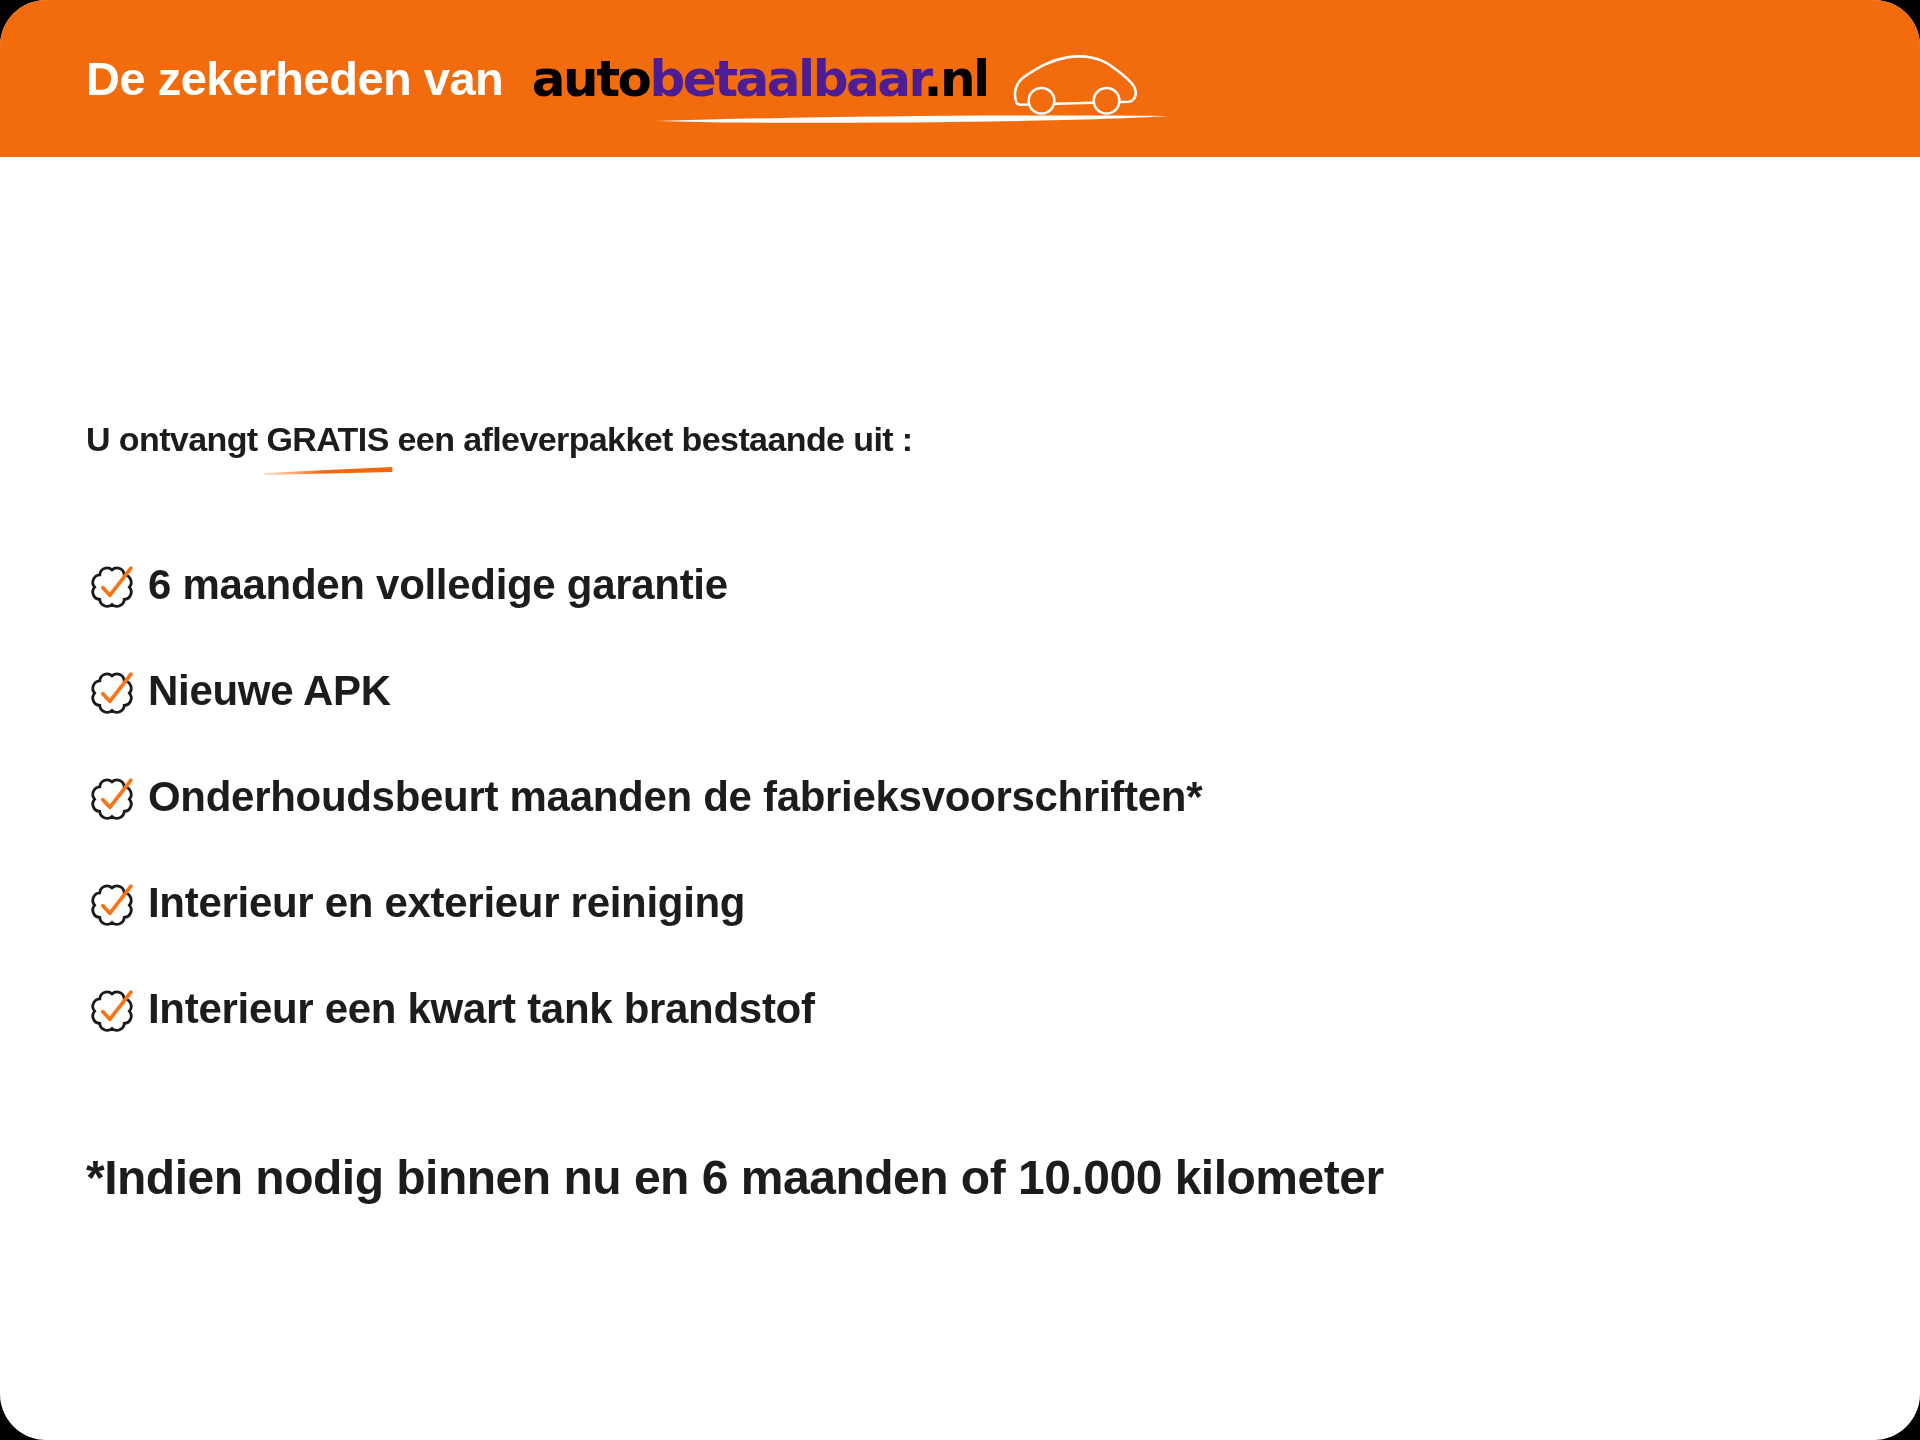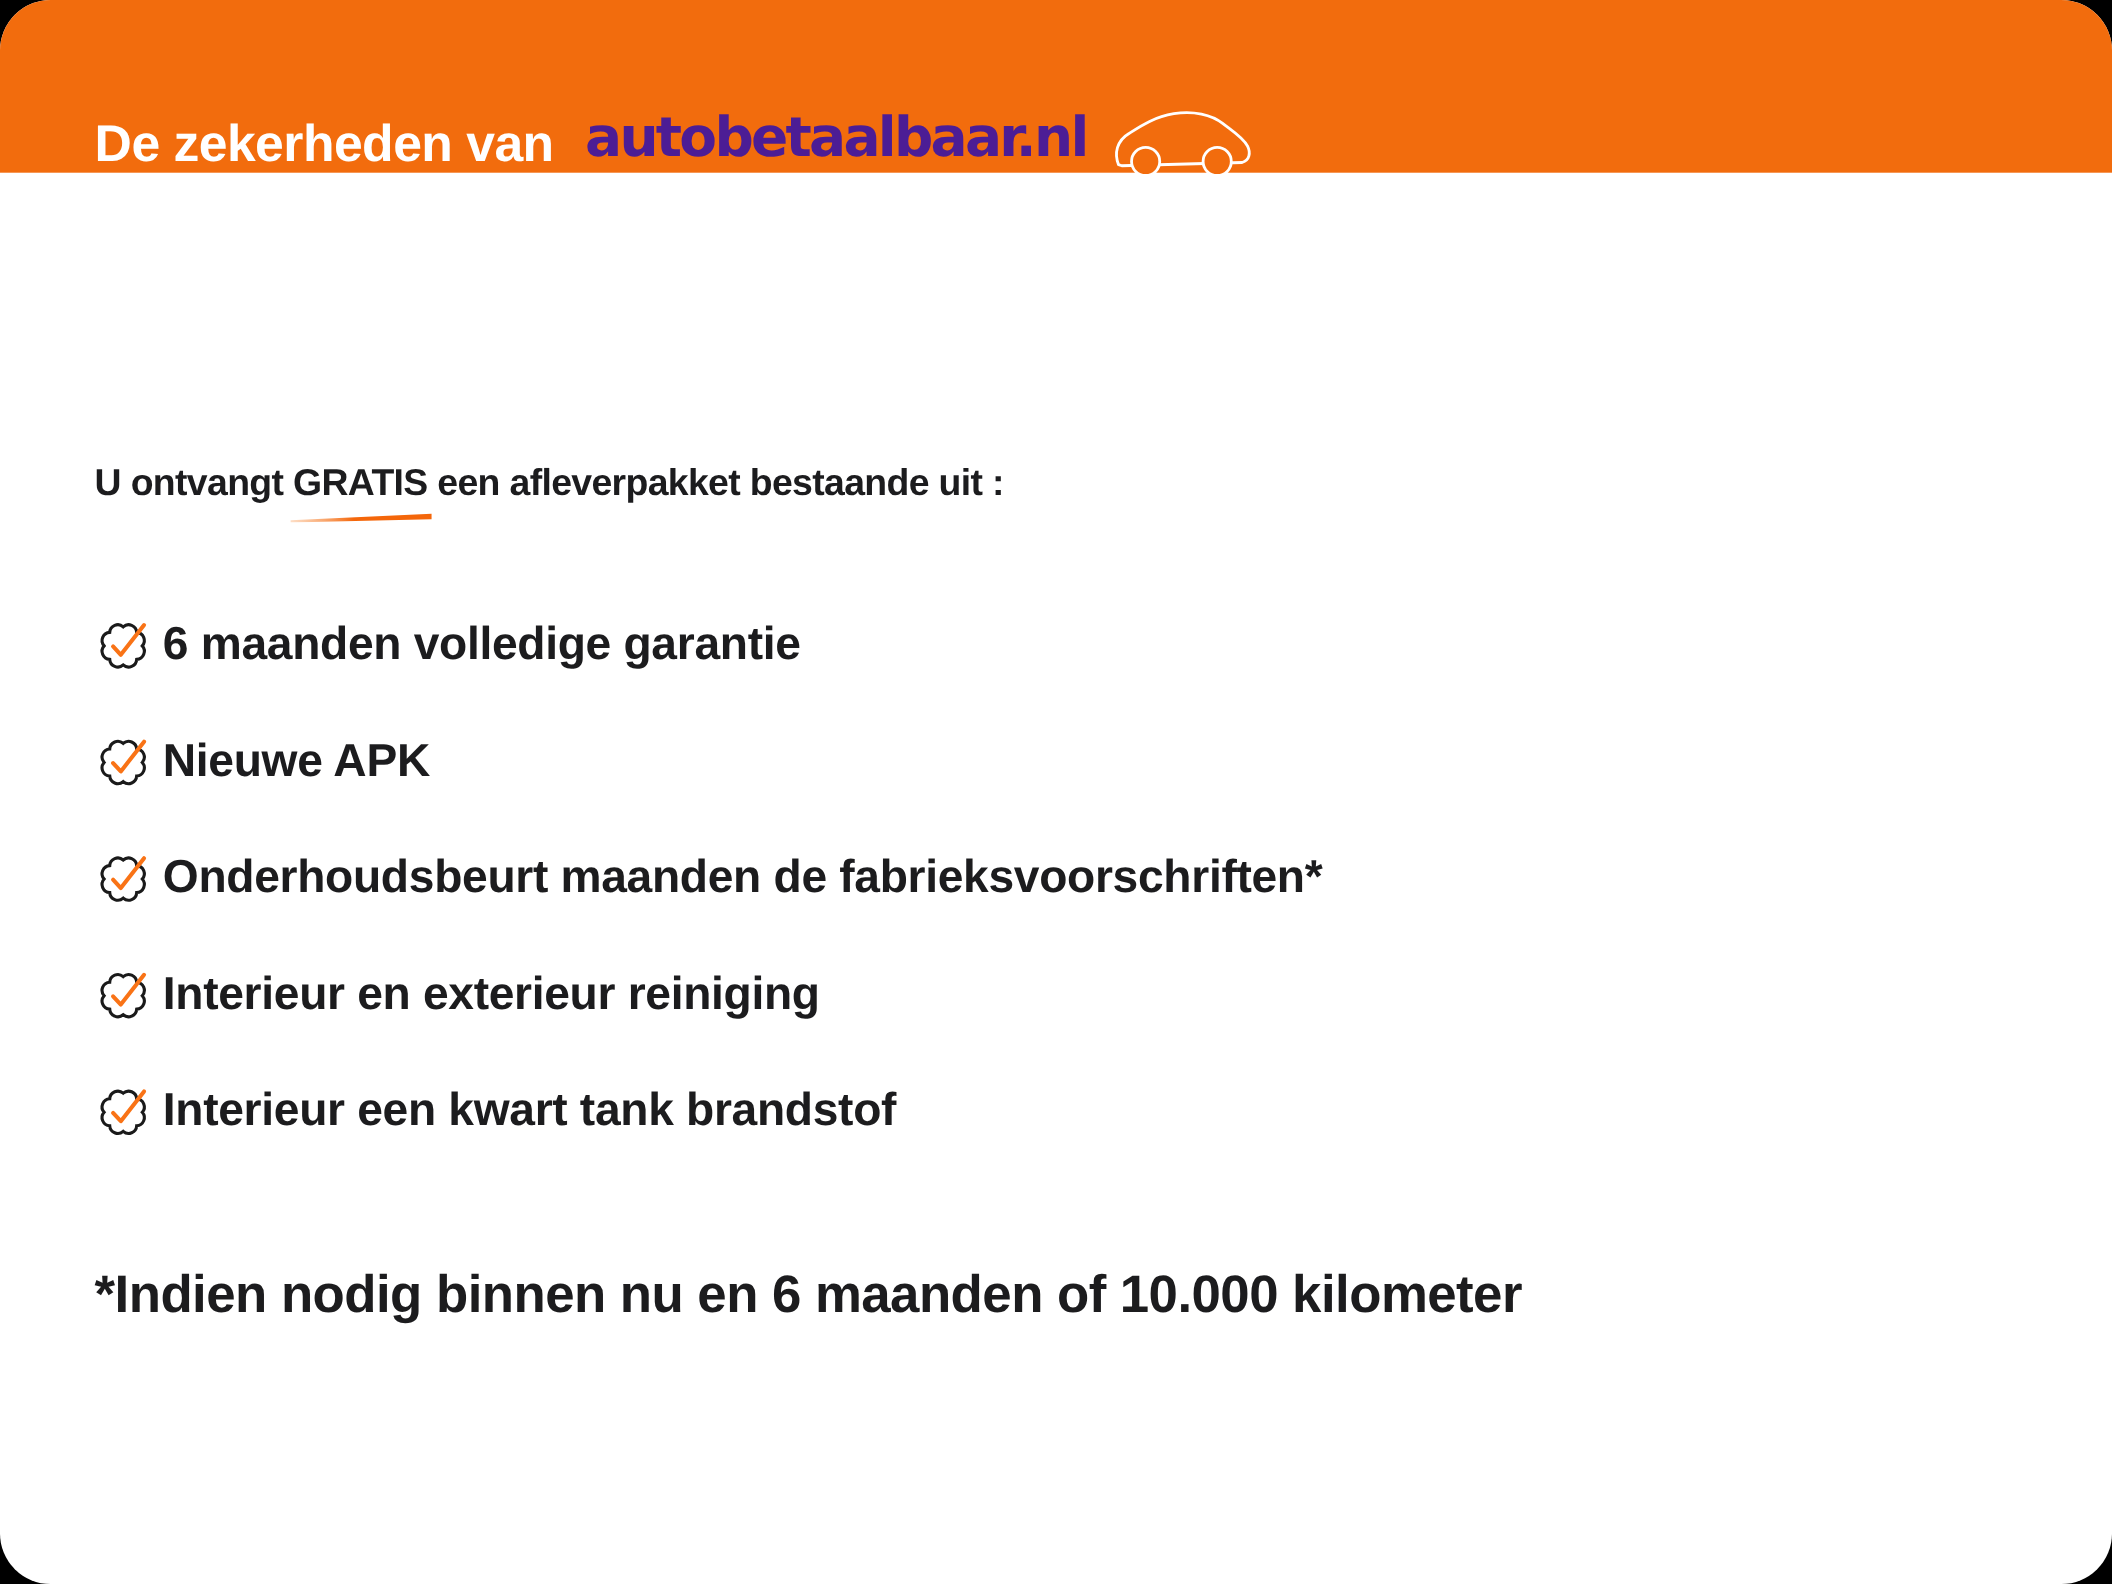--- a/index.html
+++ b/index.html
@@ -9,31 +9,31 @@
   *{box-sizing:border-box;}
   html,body{margin:0;padding:0;background:var(--page-bg);}
   body{width:1920px;height:1440px;position:relative;font-family:"Liberation Sans",sans-serif;}
   .card{
     position:absolute;inset:0;background:var(--card-bg);
     border-radius:46px;overflow:hidden;display:flex;flex-direction:column;
   }
   
   .header{
     height:157px;background:var(--orange);
-    display:flex;align-items:flex-end;padding:0 40px 0 86px;flex:none;
+    display:flex;align-items:center;padding:0 40px 0 86px;flex:none;
   }
   .header-title{
     color:#fff;font-size:47px;font-weight:bold;letter-spacing:-0.5px;white-space:pre;
   }
   .logo-area{position:relative;display:flex;align-items:center;gap:18px;margin-left:16px;}
   .logo{
     font-family:"DejaVu Sans",sans-serif;font-weight:bold;font-size:50px;
     letter-spacing:-2.5px;white-space:nowrap;line-height:1;
   }
-  .logo .p1,.logo .p3{color:#4c1d95;}
+  .logo .p1,.logo .p3{color:#000000;}
   .logo .p2{color:#4c1d95;}
   .car-svg{width:138px;height:72px;overflow:visible;margin-bottom:-8px;flex:none;}
   .swoosh-svg{
     position:absolute;left:120px;right:-6px;bottom:-13px;height:12px;width:auto;
   }
   
   .main{padding:0 60px 0 86px;color:var(--text);}
   .page-title{
     margin:262px 0 0 0;font-size:34px;font-weight:bold;letter-spacing:-0.6px;
     color:var(--text);line-height:1.2;white-space:pre-wrap;

